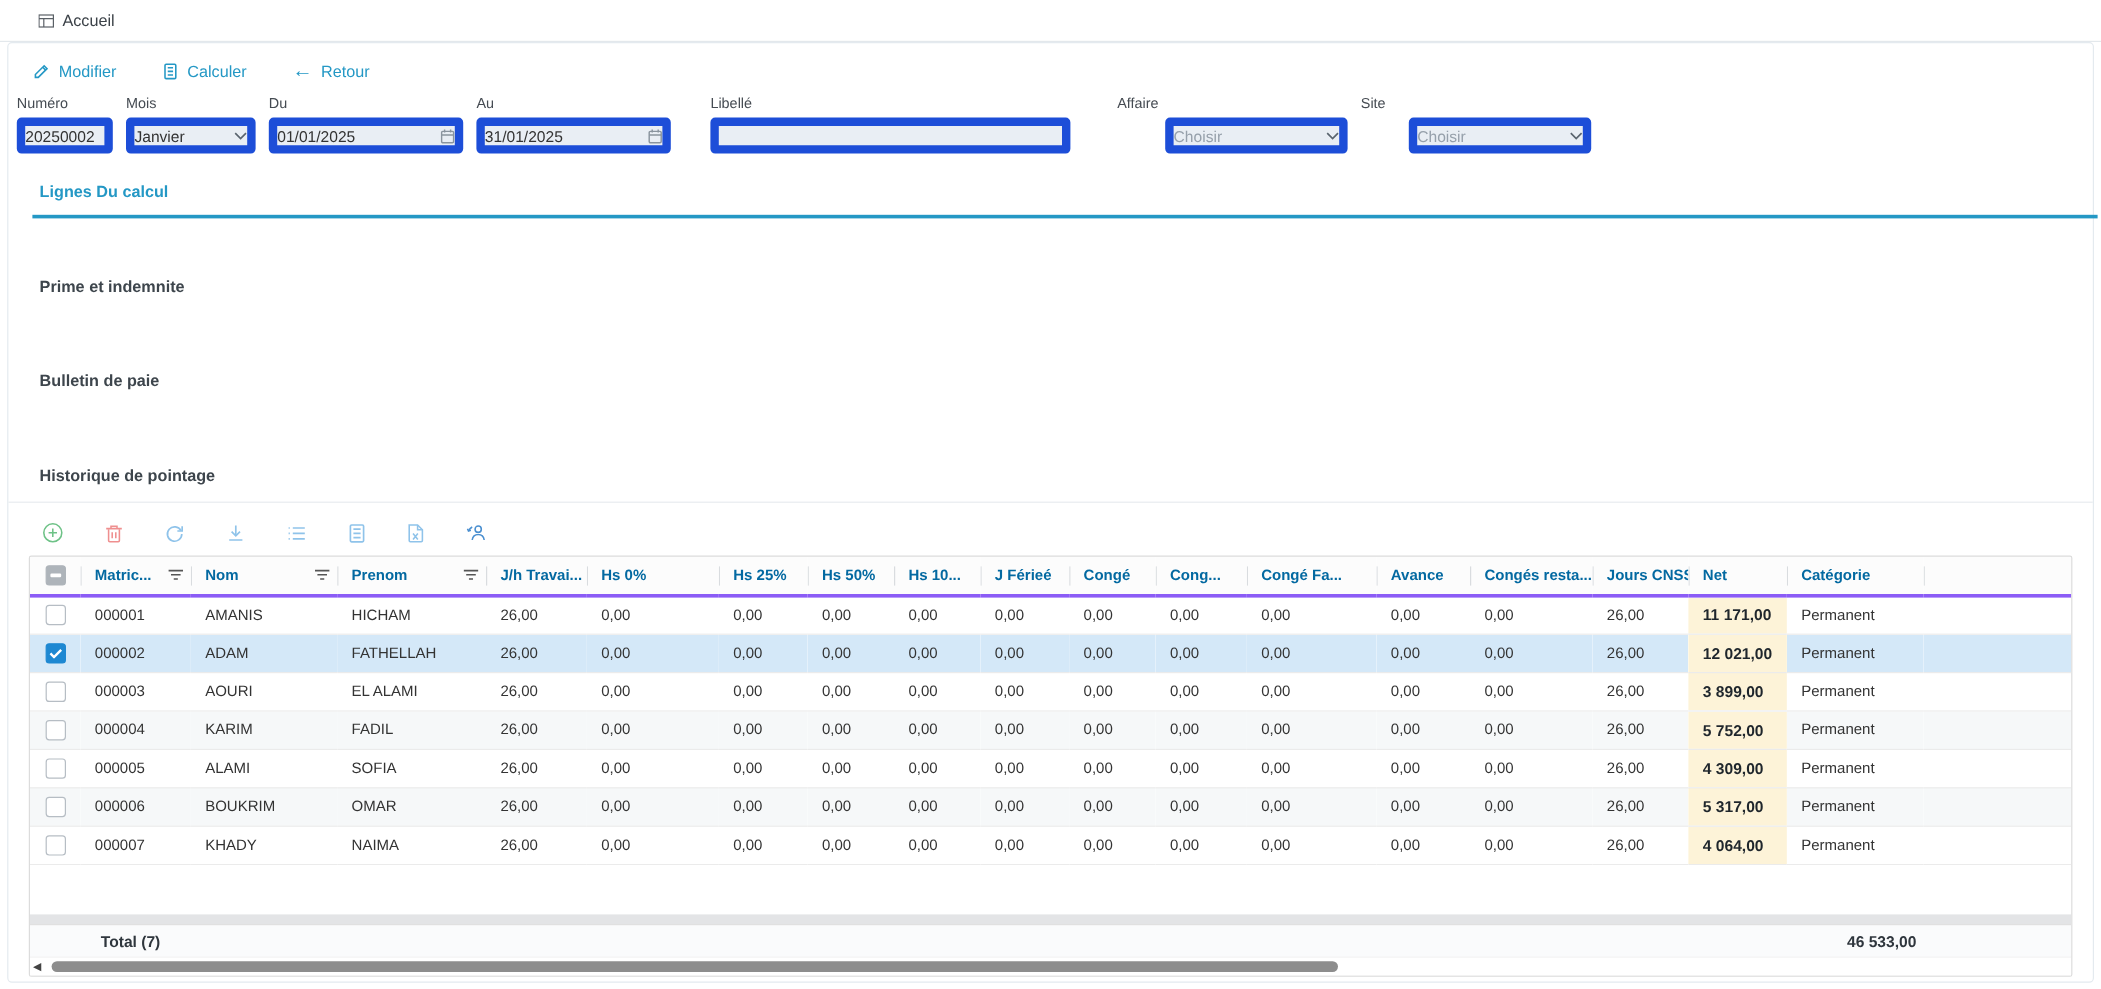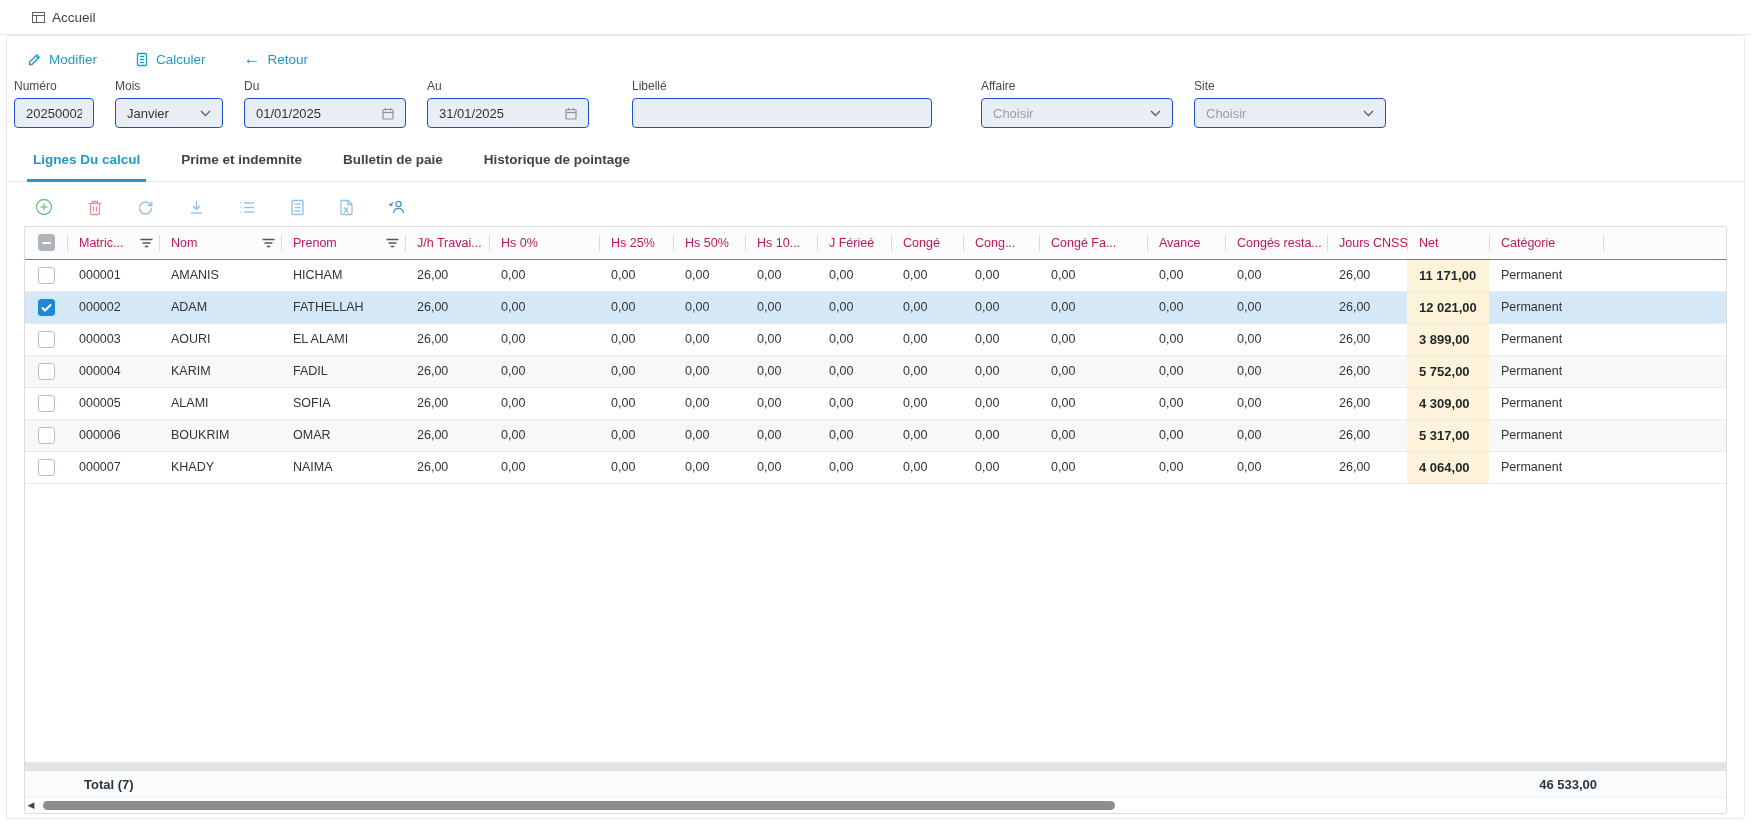--- a/index.html
+++ b/index.html
@@ -19,48 +19,48 @@
   
   .card { margin:0 6px; height:784px; border:1px solid #e4eaef; border-radius:4px; display:flex; flex-direction:column; background:#fff; }
 
   
   .actions { display:flex; gap:38px; padding:14px 0 0 20px; }
   .action-btn { display:flex; align-items:flex-end; gap:7px; color:#2498c5; font-size:13.5px; background:none; border:none; cursor:pointer; font-family:inherit; }
   .action-btn svg { display:block; }
   .arrow-glyph { font-size:17px; line-height:1; }
 
   
-  .form-row { display:flex; gap:21px; padding:12px 0 0 7px; }
+  .form-row { display:flex; gap:11px; padding:12px 0 0 7px; }
   .field { display:flex; flex-direction:column; gap:5px; }
   .field > label { font-size:12px; color:#454b52; }
-  .control { height:30px; background:#e9eef4; border:1px solid #1d4ed8; border-radius:4px; display:flex; align-items:center; padding:0 11px; font-size:13px; color:#333; }
+  .control { height:30px; background:#e9eef4; border:7px solid #1d4ed8; border-radius:4px; display:flex; align-items:center; padding:0 0; font-size:13px; color:#333; }
   .control input { border:none; background:transparent; outline:none; width:100%; font-size:13px; color:#333; font-family:inherit; }
   .control .grow { flex:1; }
   .control .placeholder { color:#96a0ab; }
   .control .ctl-icon { color:#8a949e; display:flex; margin-left:8px; }
   .w-numero { width:80px; } .w-mois { width:108px; } .w-date { width:162px; }
-  .w-libelle { width:300px; } .w-select { width:192px; }
+  .w-libelle { width:300px; } .w-select { width:152px;margin-left:40px; }
   .gap-libelle { margin-left:22px; } .gap-affaire { margin-left:28px; }
 
   
-  .section-tabs { display:flex; gap:37px; margin-top:24px; padding-left:24px; border-bottom:1px solid #e8ecef; }
+  .section-tabs { display:flex; gap:50px; margin-top:24px; padding-left:24px; border-bottom:1px solid #e8ecef;flex-direction:column; }
   .stab { font-size:13.5px; font-weight:700; color:#3d454c; padding:0 2px 14px; position:relative; cursor:pointer; }
   .stab.active { color:#2498c5; }
   .stab.active::after { content:""; position:absolute; left:-4px; right:-4px; bottom:-1px; height:3px; background:#2498c5; }
 
   
   .grid-icons { display:flex; gap:34px; align-items:center; padding:16px 0 10px 28px; }
   .gicon { background:none; border:none; cursor:pointer; display:flex; padding:0; }
   .ic-add { color:#6ec287; } .ic-del { color:#ef8f8f; }
   .ic-blue { color:#8fc3ea; } .ic-users { color:#4a8fd0; }
 
   
   .grid-box { flex:1; margin:0 17px 4px; border:1px solid #dcdcdc; border-radius:2px; display:flex; flex-direction:column; overflow:hidden; background:#fff; }
   table { border-collapse:collapse; width:100%; table-layout:fixed; }
-  thead th { height:32px; font-size:12.5px; font-weight:400; color:#be185d; text-align:left; padding:0 6px 0 12px; position:relative; background:#fcfcfc; border-bottom:1px solid #8b5cf6; white-space:nowrap; overflow:hidden; }
+  thead th { height:32px; font-size:12.5px; font-weight:700; color:#0369a1; text-align:left; padding:0 6px 0 12px; position:relative; background:#fcfcfc; border-bottom:3px solid #8b5cf6; white-space:nowrap; overflow:hidden; }
   thead th:not(:first-child)::before { content:""; position:absolute; left:0; top:8px; height:16px; width:1px; background:#d9dcdf; }
   thead th .hwrap { display:flex; align-items:center; justify-content:space-between; gap:4px; }
   .filter-ic { color:#555; flex:none; cursor:pointer; }
   tbody td { height:32px; font-size:12.5px; color:#333; padding:0 6px 0 12px; border-bottom:1px solid #ebebeb; white-space:nowrap; overflow:hidden; }
   tbody tr:nth-child(even) td { background:#f6f8f9; }
   tbody tr.selected td { background:#d4e8f8; }
   td.net-cell, tbody tr.selected td.net-cell, tbody tr:nth-child(even) td.net-cell { background:#fdf3d8; font-weight:700; color:#1f262c; font-size:13px; }
   th.cb-col, td.cb-col { text-align:center; padding:0; }
   .cbx { width:17px; height:17px; border:1px solid #b6bdc4; border-radius:3px; background:#fff; display:inline-flex; align-items:center; justify-content:center; vertical-align:middle; cursor:pointer; }
   .cbx.indet { background:#aeb4ba; border-color:#aeb4ba; position:relative; }

